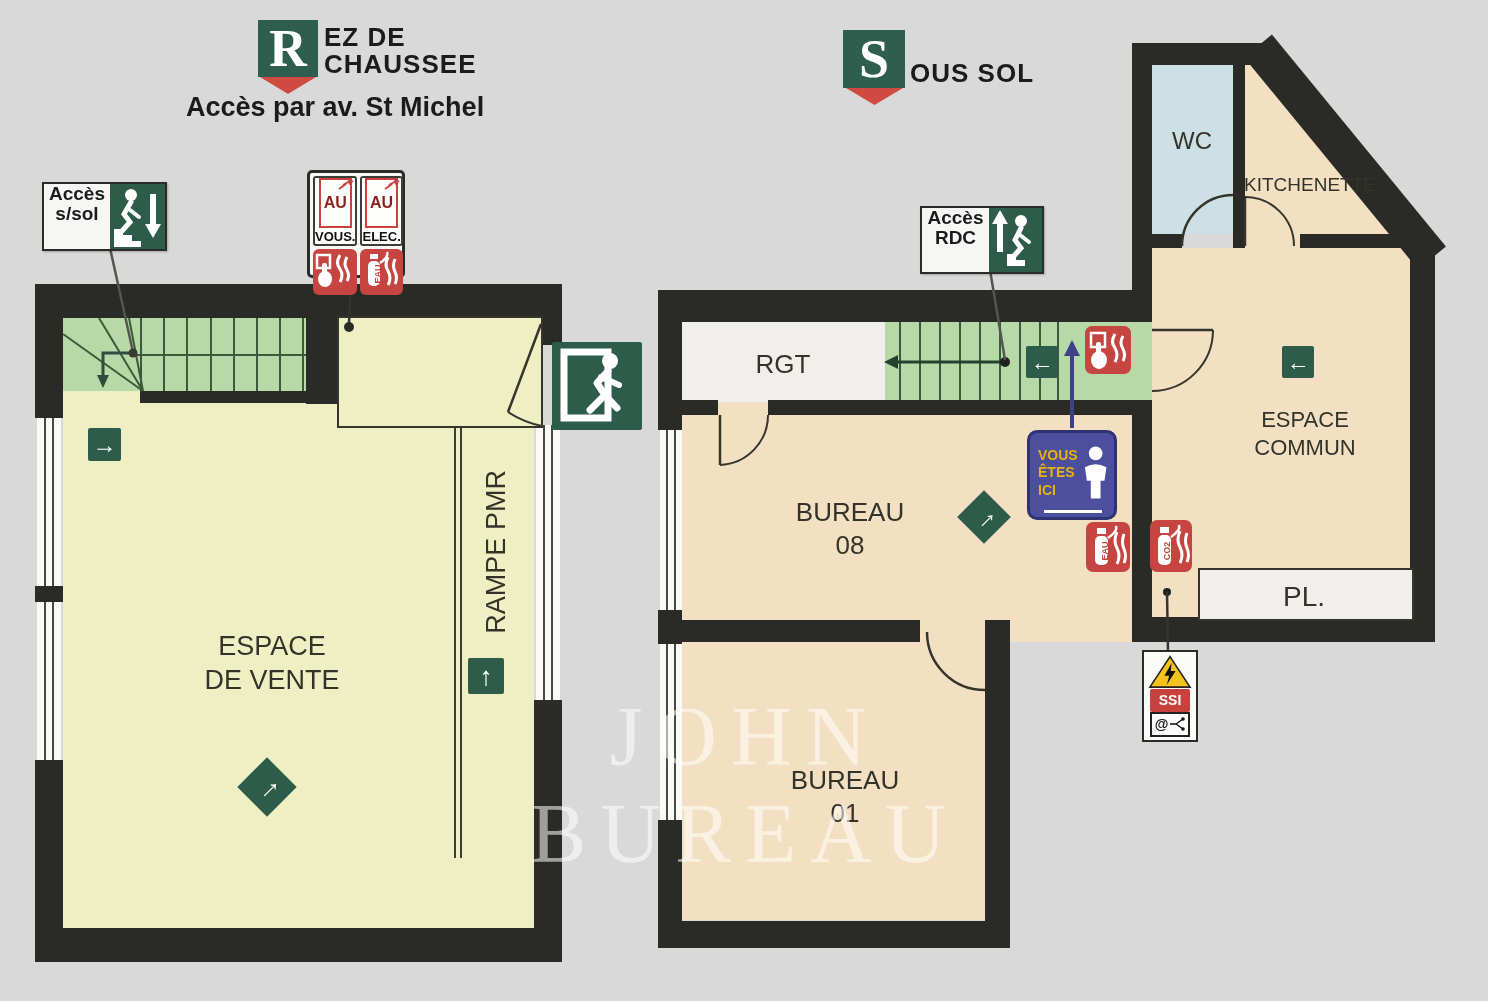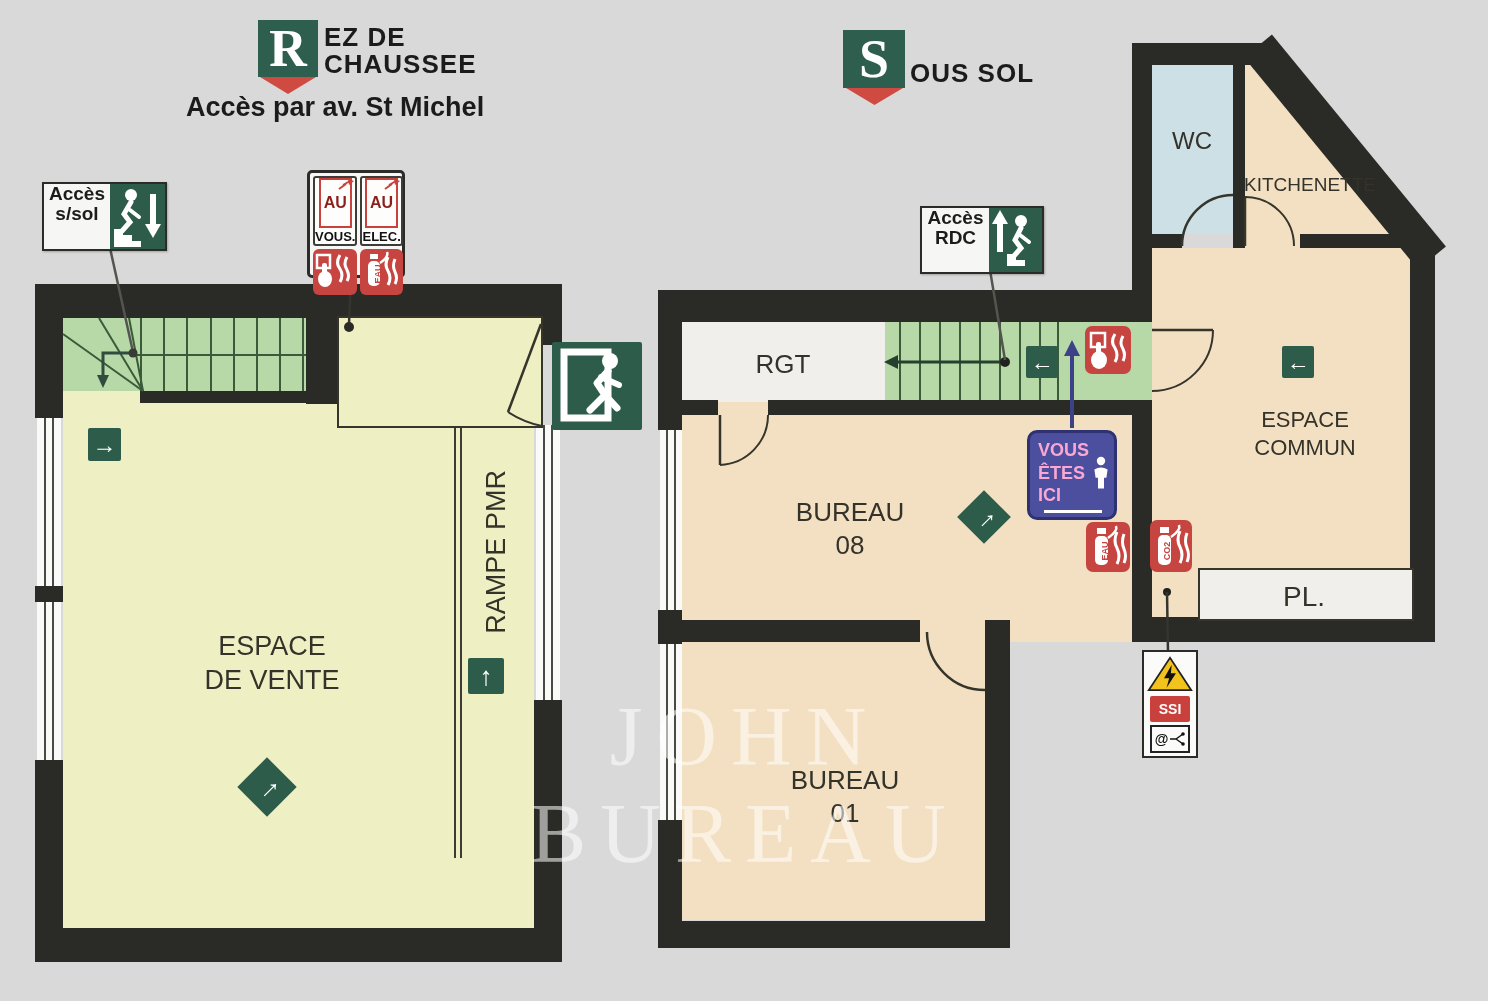--- a/index.html
+++ b/index.html
@@ -312,21 +312,21 @@
     <svg width="46" height="48" viewBox="0 0 46 48">
       <rect x="6" y="7" width="14" height="14" fill="none" stroke="#fff" stroke-width="2.5"></rect>
       <rect x="11" y="16" width="5" height="13" rx="2" fill="#fff"></rect>
       <ellipse cx="14" cy="34" rx="8" ry="9" fill="#fff"></ellipse>
       <path d="M30 8 q-5 8 0 14 q4 7 0 14" stroke="#fff" stroke-width="3" fill="none"></path>
       <path d="M38 10 q-4 7 0 13 q3 6 0 12" stroke="#fff" stroke-width="3" fill="none"></path>
     </svg>
   </div>
 
   <div class="abs" style="left:1027px;top:430px;width:90px;height:90px;background:#4c4f9e;border:3px solid #2f3272;border-radius:10px;box-sizing:border-box;display:flex;align-items:center;padding:6px 4px 10px 8px;">
-    <div style="color:#f9a8d4;font-weight:bold;font-size:18px;line-height:1.25;">
+    <div style="color:#eab308;font-weight:bold;font-size:14px;line-height:1.25;">
       <div>VOUS</div>
       <div>ÊTES</div>
       <div>ICI</div>
     </div>
     <svg width="30" height="56" viewBox="0 0 30 56" style="margin-left:3px;">
       <circle cx="15" cy="8" r="7" fill="#fff"></circle>
       <path d="M4 22 Q15 16 26 22 L24 36 H20 V54 H10 V36 H6 Z" fill="#fff"></path>
     </svg>
     <div style="position:absolute;left:14px;bottom:4px;width:58px;height:3px;background:#fff;"></div>
   </div>
@@ -354,21 +354,21 @@
   </div>
 
   <div class="diamond" style="left:965px;top:498px;width:38px;height:38px;font-size:25px;">
       <span>→</span>
     </div>
 
   <div class="gsign" style="left:1282px;top:346px;width:32px;height:32px;font-size:23px;">
       <span>←</span>
     </div>
 
-  <div class="abs" style="left:1142px;top:650px;width:56px;height:108px;background:#fbfbf9;border:2px solid #2b2b28;box-sizing:border-box;display:flex;flex-direction:column;align-items:center;justify-content:space-between;padding:3px;">
+  <div class="abs" style="left:1142px;top:650px;width:56px;height:92px;background:#fbfbf9;border:2px solid #2b2b28;box-sizing:border-box;display:flex;flex-direction:column;align-items:center;justify-content:space-between;padding:3px;">
     <svg width="46" height="38" viewBox="0 0 54 42">
       <polygon points="27,2 52,40 2,40" fill="#f2c21d" stroke="#222" stroke-width="2"></polygon>
       <polygon points="29,10 20,26 26,26 23,37 34,20 28,20" fill="#111"></polygon>
     </svg>
     <div style="width:40px;height:26px;background:#c9413c;color:#fff;font-weight:bold;font-size:14px;display:flex;align-items:center;justify-content:center;border-radius:2px;">SSI</div>
     <div style="width:40px;height:28px;border:2px solid #222;box-sizing:border-box;display:flex;align-items:center;justify-content:center;gap:1px;">
       <span style="font-weight:bold;font-size:14px;color:#111;">@</span>
       <svg width="16" height="16" viewBox="0 0 16 16">
         <path d="M1 8 h6 M7 8 l7 -5 M7 8 l7 5" stroke="#111" stroke-width="1.5" fill="none"></path>
         <circle cx="14" cy="3" r="1.8" fill="#111"></circle>

